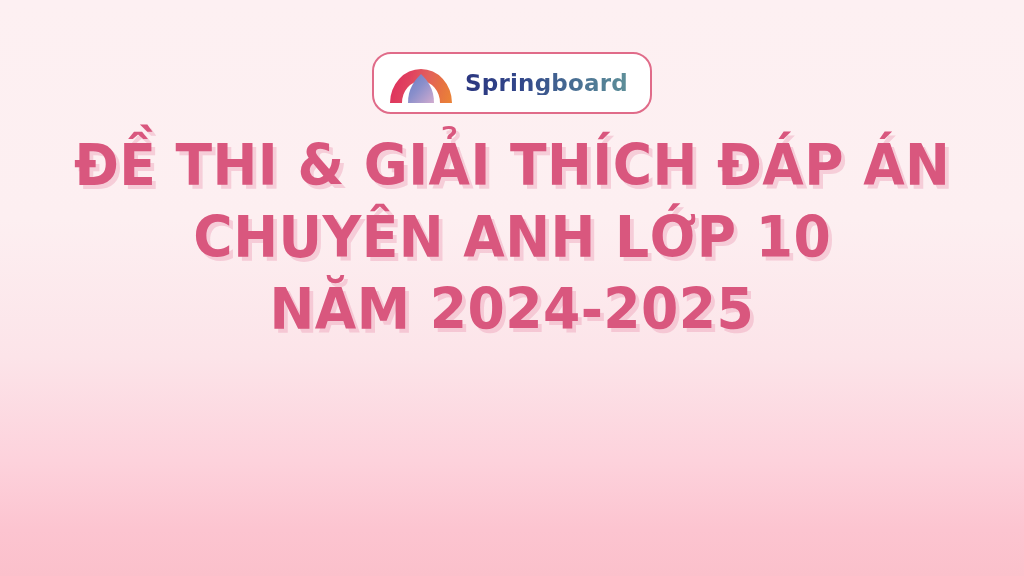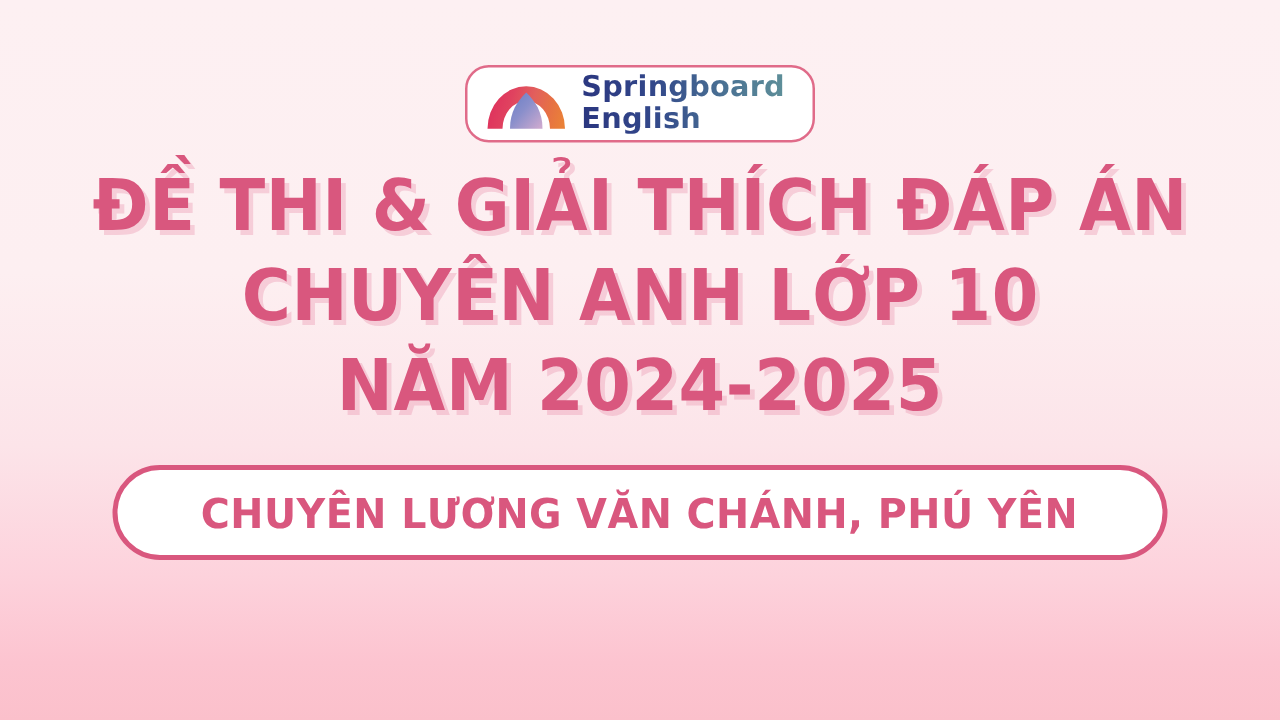--- a/index.html
+++ b/index.html
@@ -169,27 +169,23 @@
         </mask>
       </defs>
 
       <rect x="0" y="0" width="66" height="44" fill="url(#outerArchGrad)" mask="url(#archMask)"></rect>
 
       <path d="M20,42 C20,28 26,20 33,13 C40,20 46,28 46,42 Z" fill="url(#innerArchGrad)"></path>
     </svg>
 
     <div id="logo-wordmark">
       <span class="wordmark-line">Springboard</span>
-      <span class="wordmark-line second">English</span>
     </div>
   </div>
 
   <div id="headline">
     <div class="headline-line" id="headline-line-1">ĐỀ THI &amp; GIẢI THÍCH ĐÁP ÁN</div>
     <div class="headline-line" id="headline-line-2">CHUYÊN ANH LỚP 10</div>
     <div class="headline-line" id="headline-line-3">NĂM 2024-2025</div>
   </div>
 
-  <div id="school-pill">
-    <span id="school-pill-label">CHUYÊN LƯƠNG VĂN CHÁNH, PHÚ YÊN</span>
-  </div>
 
 </div>
 
 </body></html>

